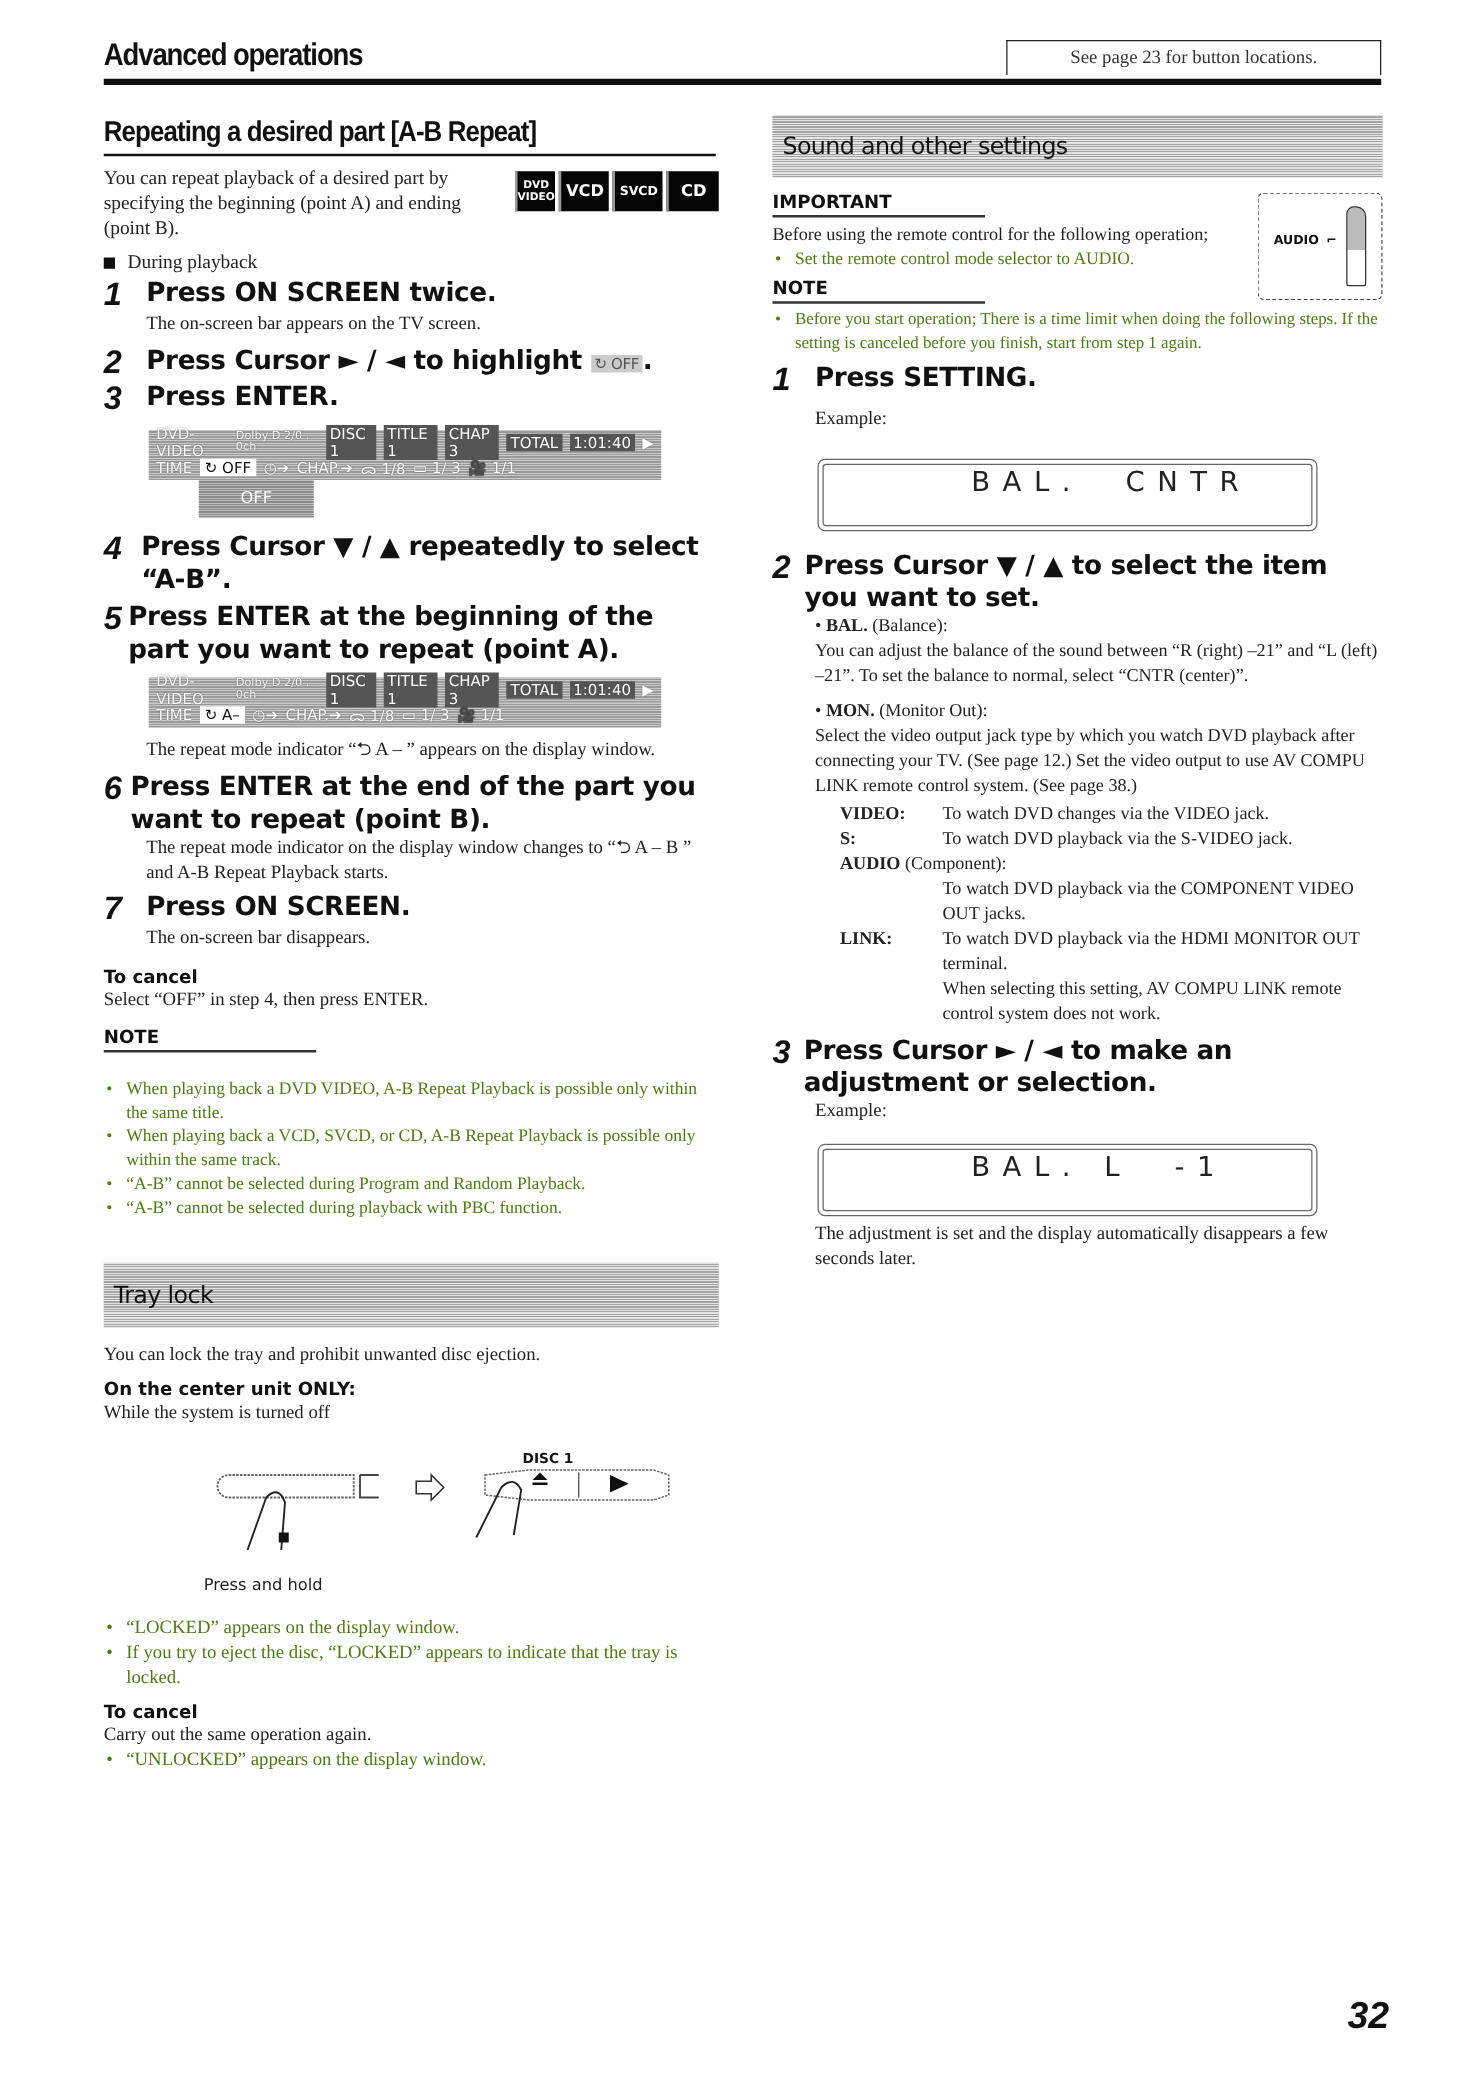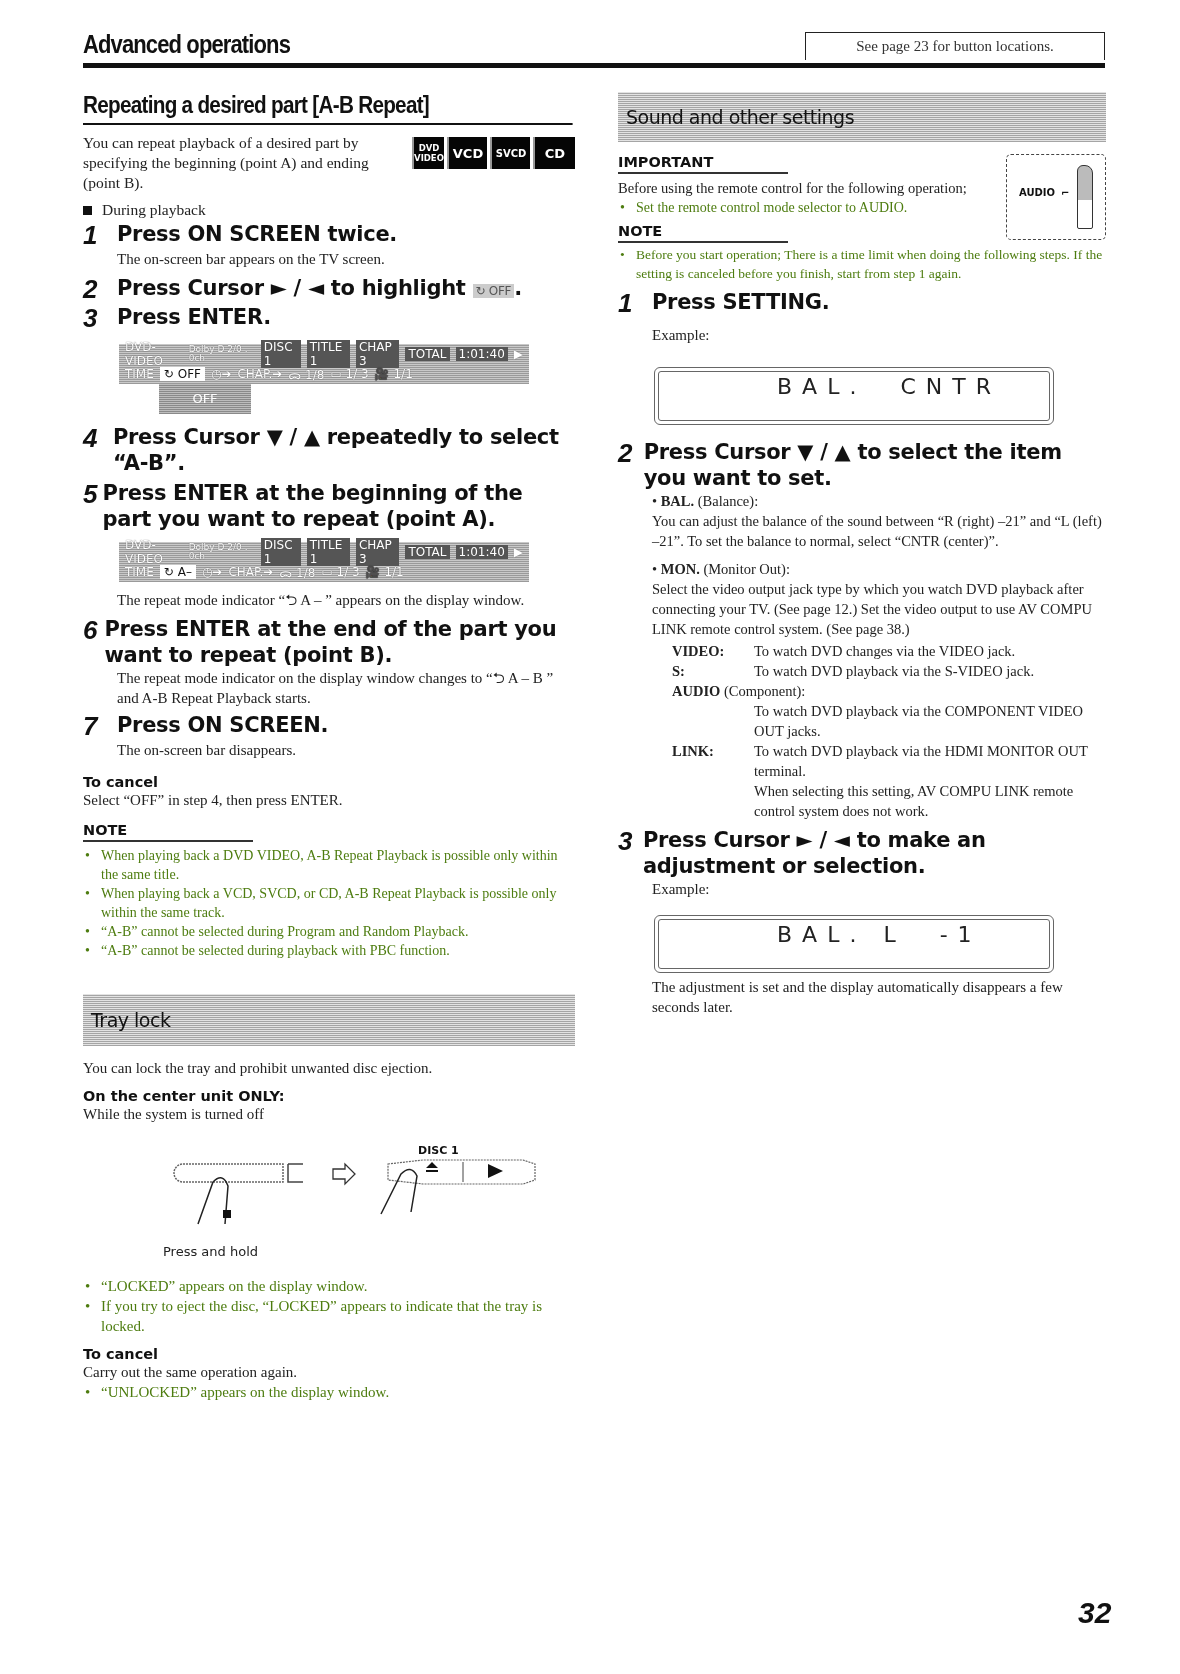--- a/index.html
+++ b/index.html
@@ -37,21 +37,21 @@
   .osd { margin-left: 36px; margin-top: 8px; position: relative; width: 410px; }
   .osd-row { height: 20px; display: flex; align-items: center; gap: 6px; font-family: "DejaVu Sans", sans-serif; font-size: 12px; color: #fff; padding: 0 6px;
     background: repeating-linear-gradient(0deg, #9a9a9a 0 1px, #c9c9c9 1px 2px); text-shadow: 0 0 1px #444; }
   .osd-row .dark { background: #555; padding: 0 3px; }
   .osd-row .hl { background: #fff; color: #111; padding: 0 4px; text-shadow: none; }
   .osd-drop { width: 92px; height: 30px; margin-left: 40px; background: repeating-linear-gradient(0deg, #8a8a8a 0 1px, #bdbdbd 1px 2px); color: #fff; font-family: "DejaVu Sans", sans-serif; font-size: 13px; text-align: center; line-height: 30px; }
 
   .sub-label { font-family: "DejaVu Sans", sans-serif; font-weight: bold; font-size: 14.5px; margin-top: 14px; }
   .note-label { font-family: "DejaVu Sans", sans-serif; font-weight: bold; font-size: 14.5px; margin-top: 12px; width: 170px; border-bottom: 2px solid #333; padding-bottom: 2px; }
   .body-text { font-size: 15px; line-height: 20px; color: #222; }
-  .bullets { list-style: none; margin-top: 4px; }
+  .bullets { list-style: none; margin-top: 20px; }
   .bullets li { font-size: 14px; line-height: 19px; color: #4d7c0f; padding-left: 18px; position: relative; }
   .bullets li::before { content: "•"; position: absolute; left: 2px; }
   .bullets.big li { font-size: 15px; line-height: 20px; }
 
   .banner { height: 52px; background: repeating-linear-gradient(0deg, #a5a5a5 0 1px, #e3e3e3 1px 2px), #ddd; display: flex; align-items: center; padding-left: 8px; }
   .banner-title { font-family: "DejaVu Sans", sans-serif; font-weight: normal; font-size: 19px; letter-spacing: -0.5px; color: #111; text-align: center; }
 
   .tray-fig { position: relative; height: 130px; margin-top: 10px; }
 
   .important-row { display: flex; justify-content: space-between; }

